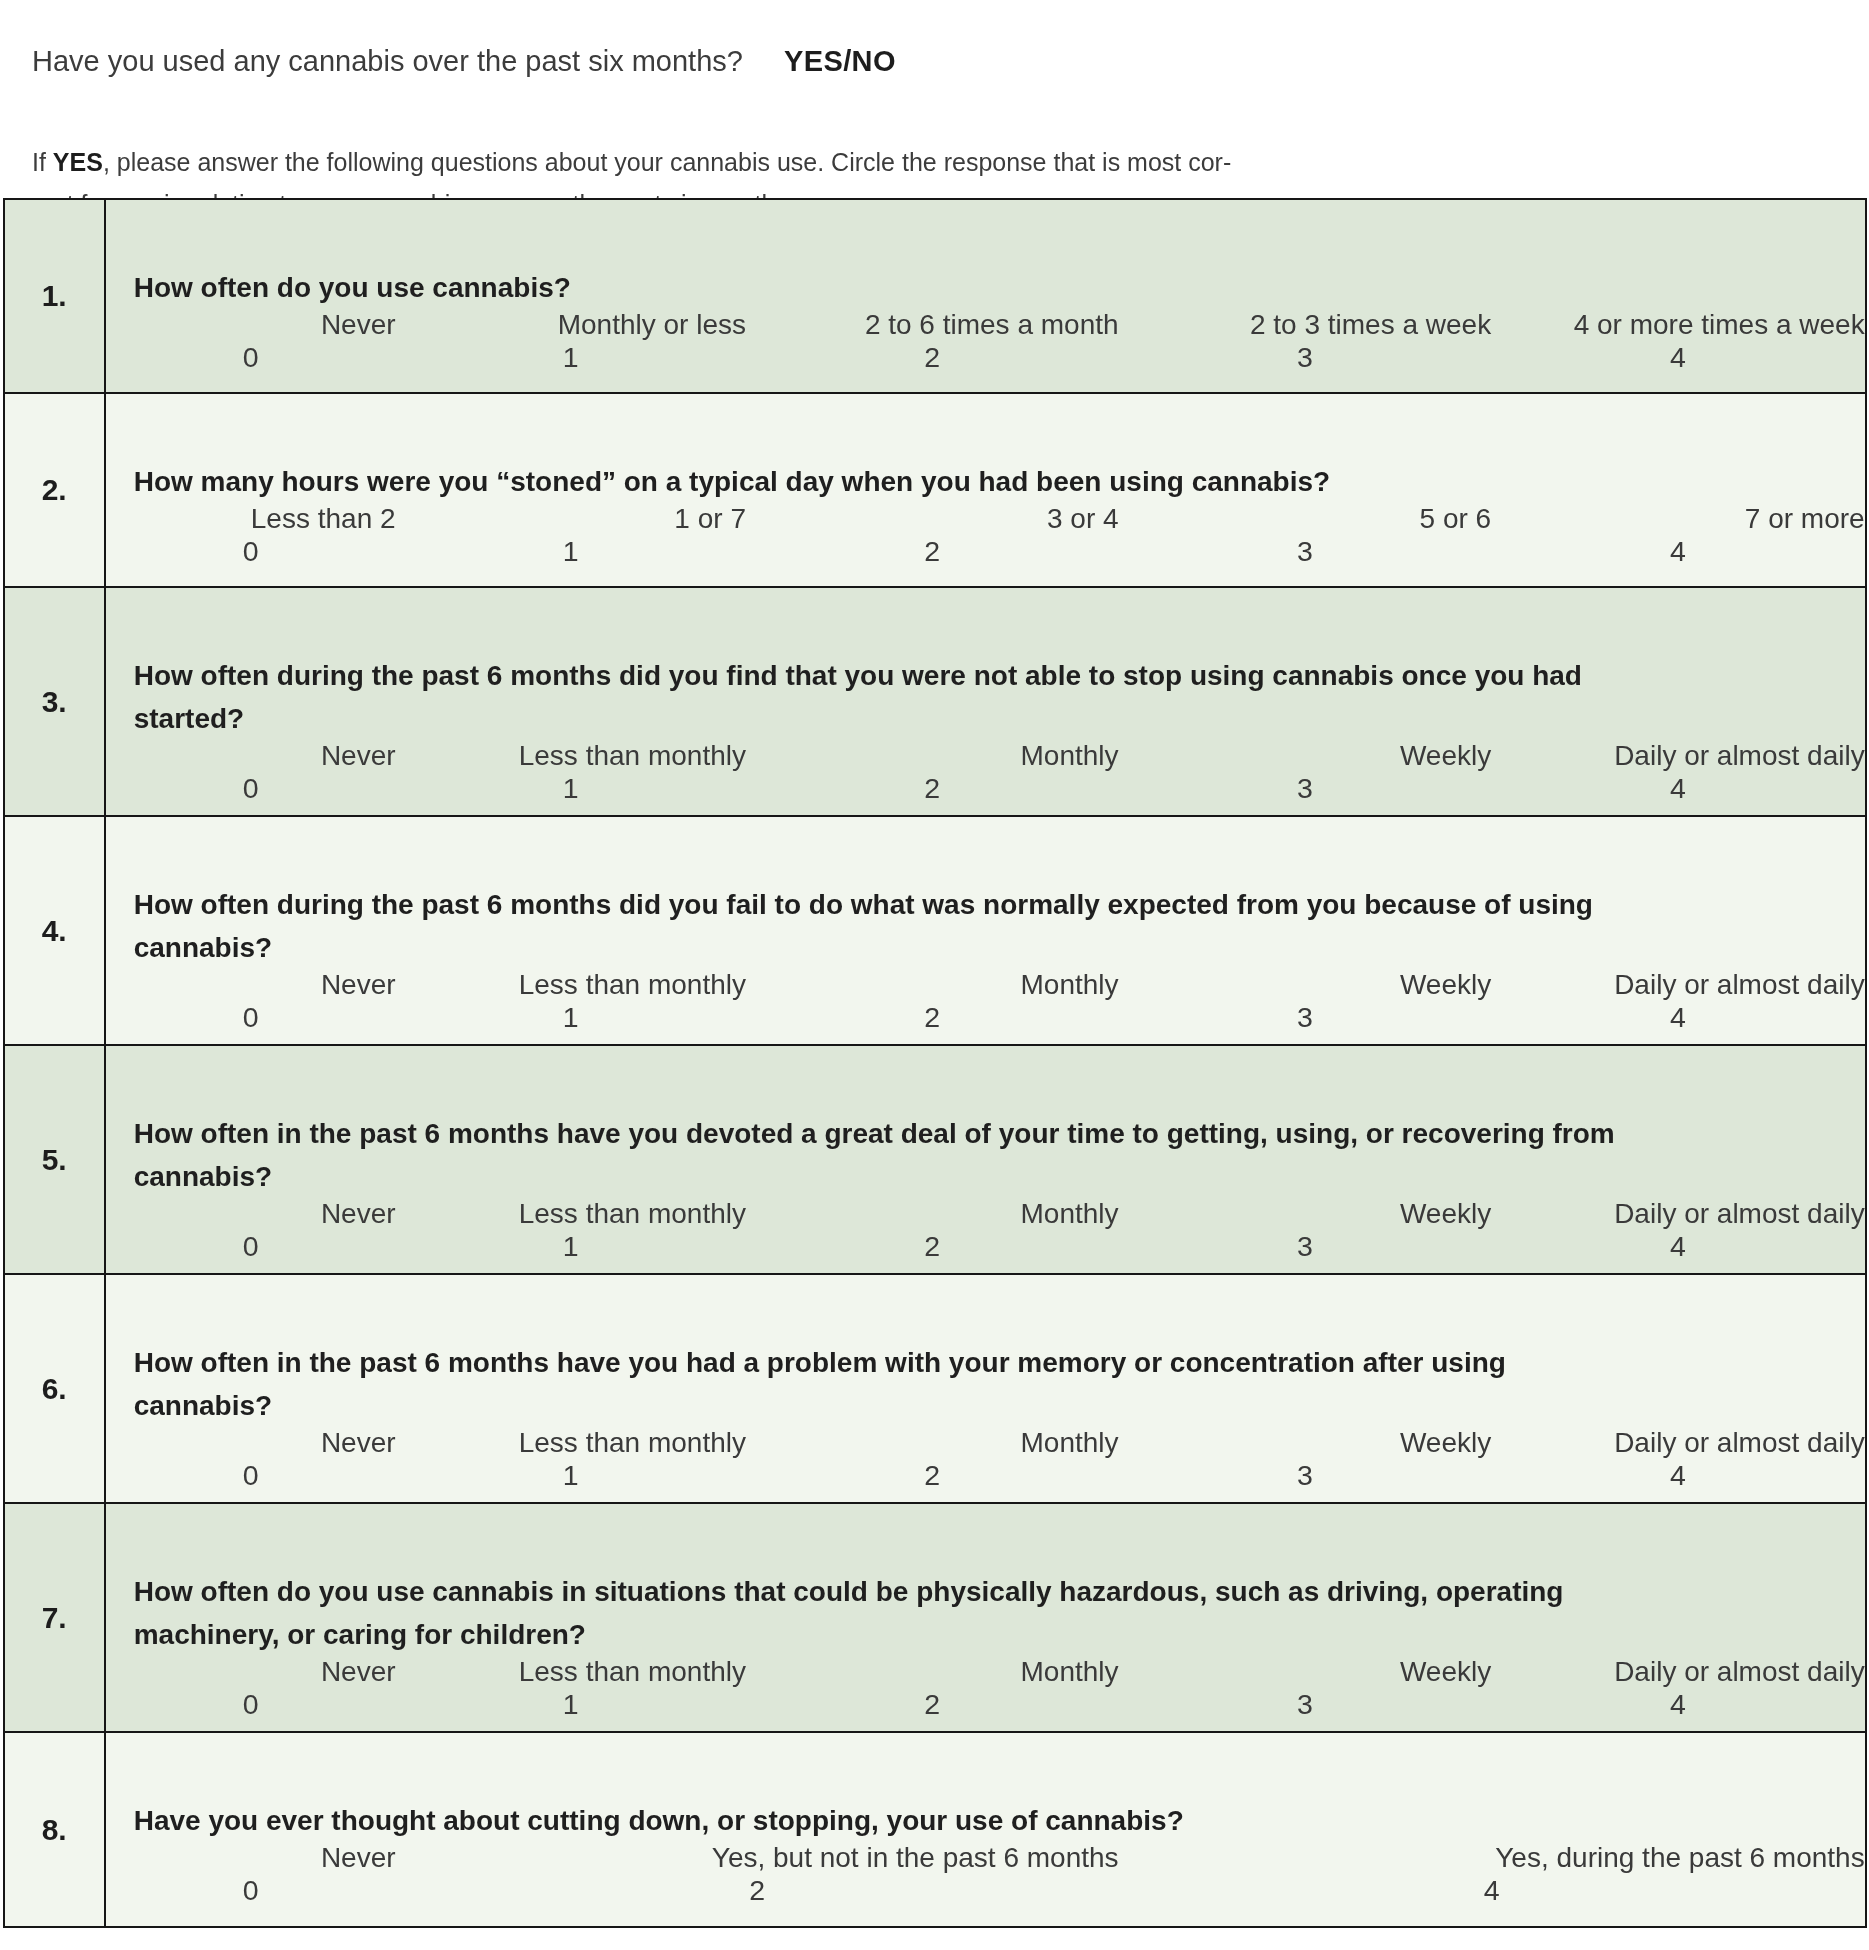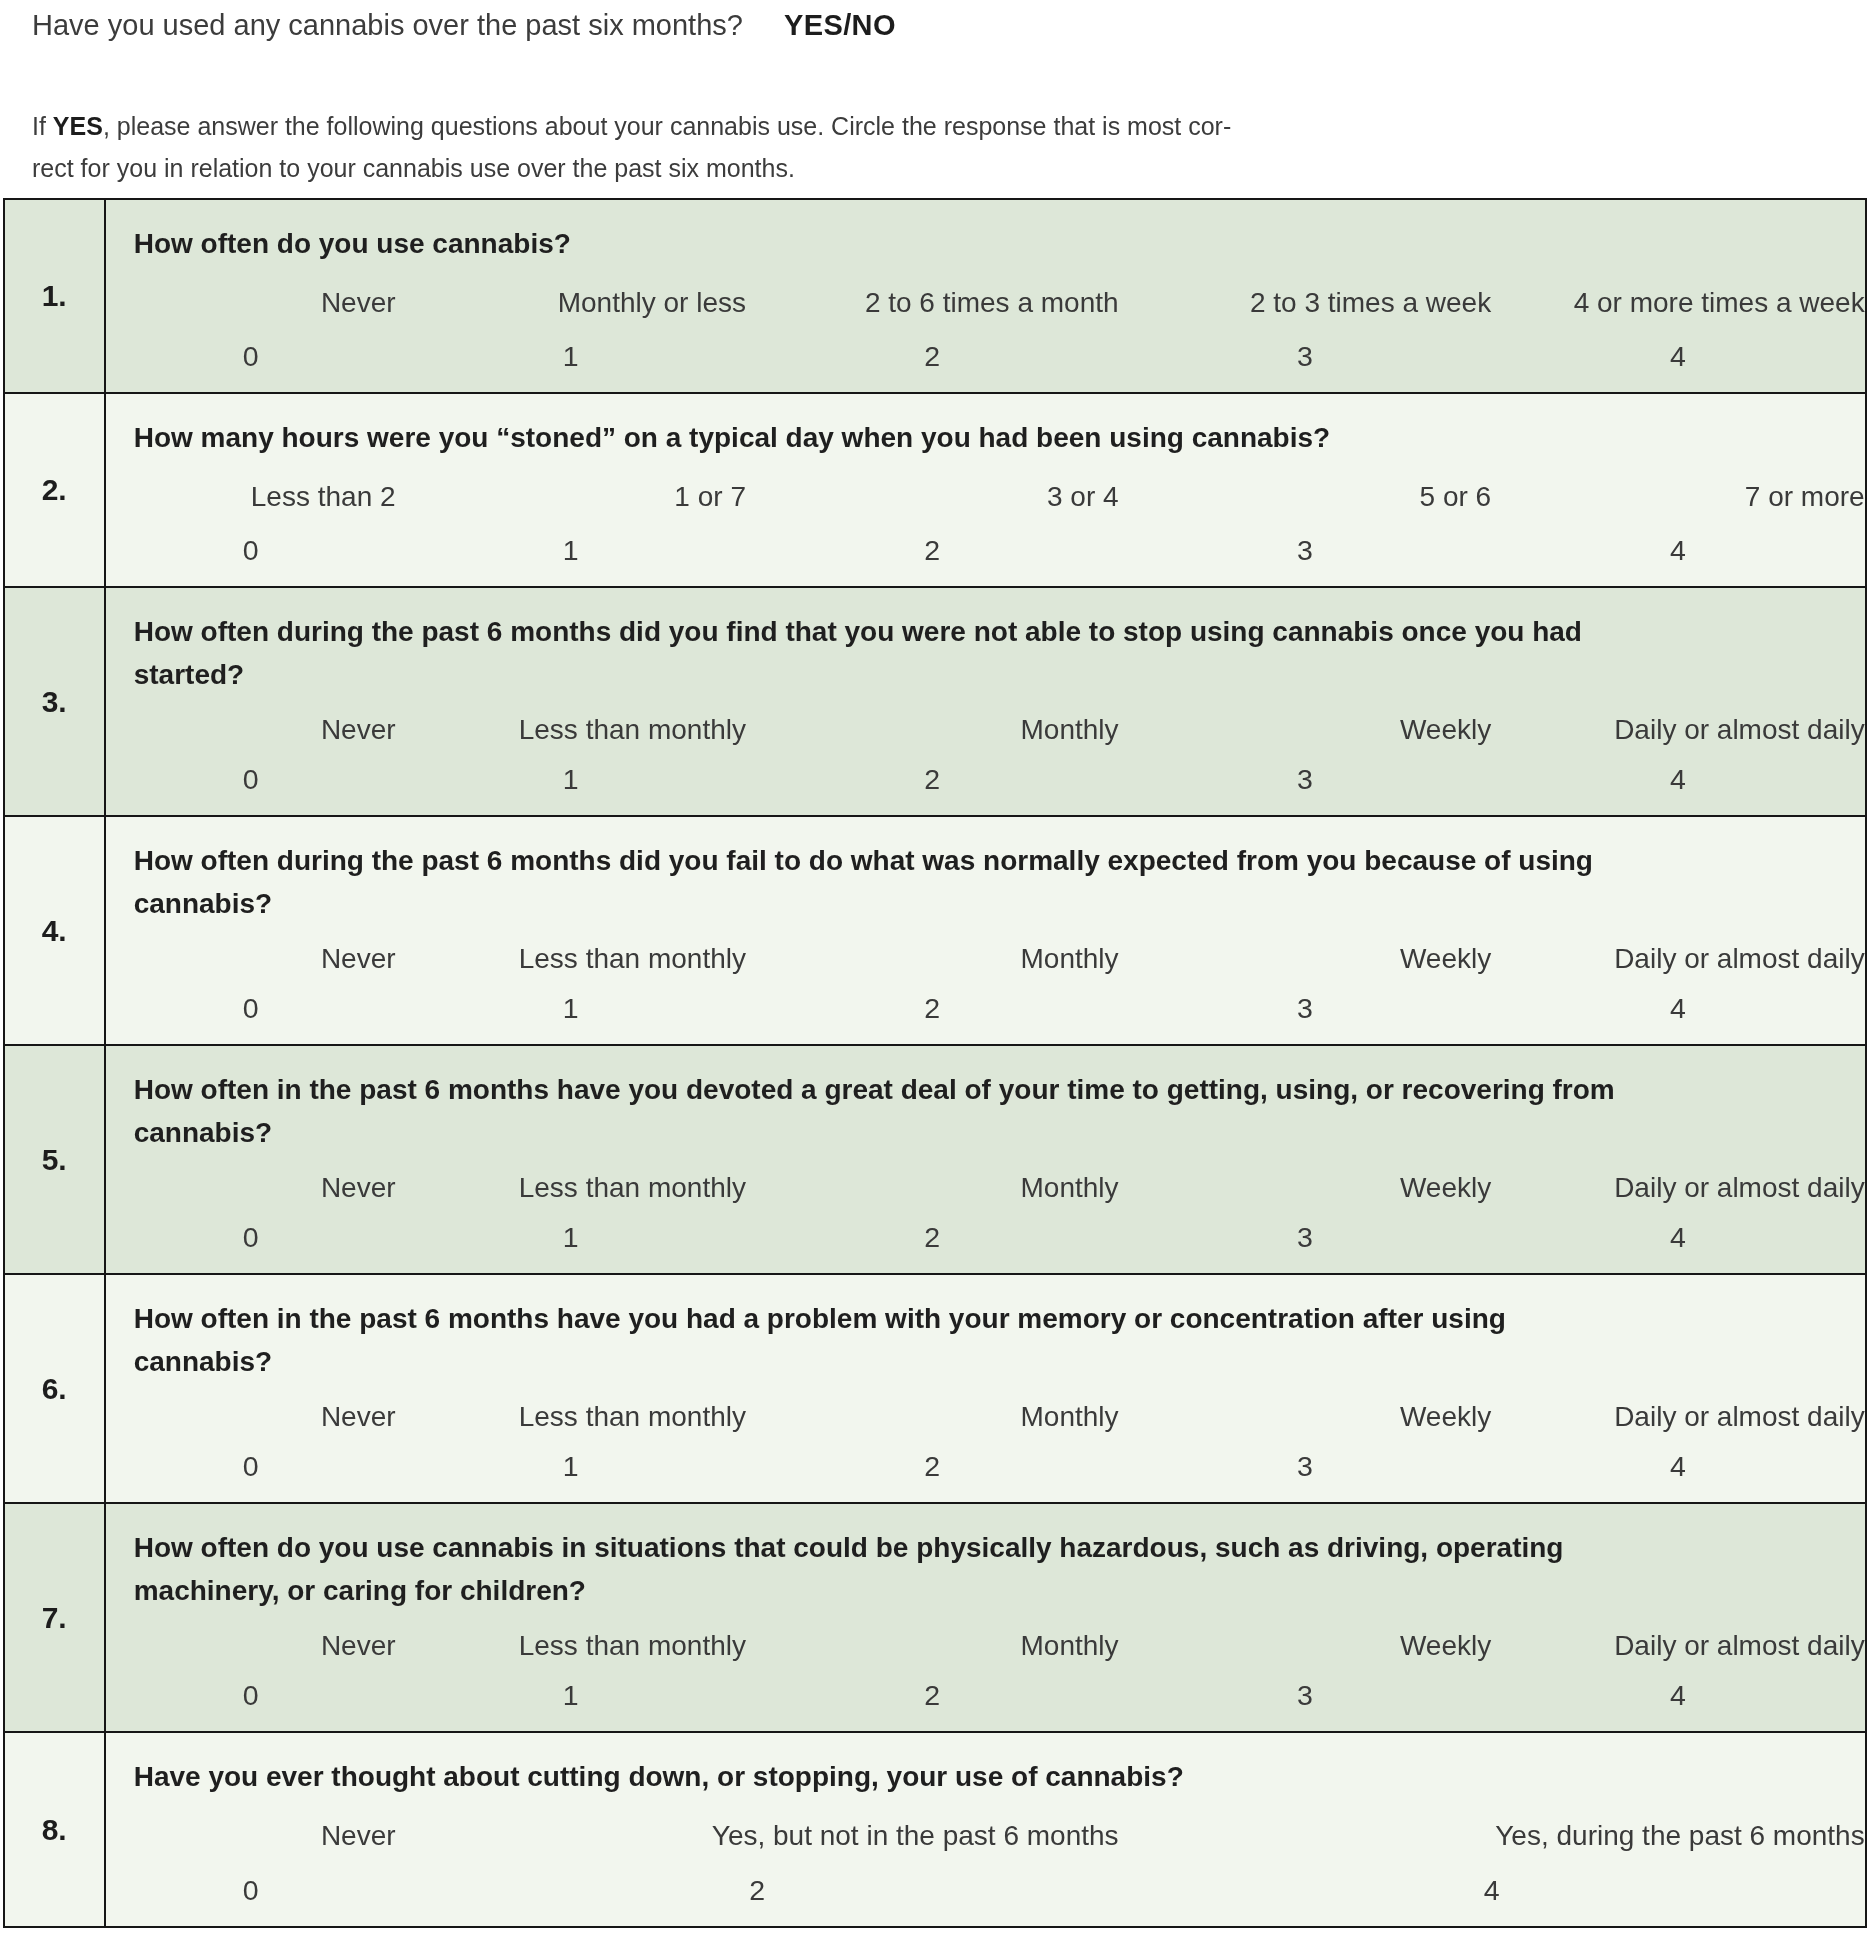--- a/index.html
+++ b/index.html
@@ -1,40 +1,40 @@
 <!DOCTYPE html>
 <html style="font-size:14.3px"><head>
 <meta charset="utf-8">
 <style>
   * { margin:0; padding:0; box-sizing:border-box; }
   html,body { width:1870px; background:#ffffff; font-family:"Liberation Sans", sans-serif; }
   .page { position:relative; width:1870px; height:1951px; background:#ffffff; overflow:hidden; }
 
   
-  .intro { padding:7.1px 27px 0 32px; color:#3c3c3c; }
+  .intro { padding:7.1px 27px 0 32px; color:#3c3c3c;margin-top:36px; }
   .intro-line1 { font-size:29px; line-height:36px; margin-bottom:19.6px; }
   .yesno { font-weight:bold; color:#1d1d1d; margin-left:41px; letter-spacing:0.4px; }
   .instructions { font-size:25px; line-height:42px; white-space:pre-line; }
   .instructions .b { font-weight:bold; color:#1d1d1d; }
 
   
   .qtable { position:absolute; left:2.7px; top:198px; width:1864px; border:2.7px solid #161616; }
   .row { display:flex; border-top:2.7px solid #161616; }
   .row:first-child { border-top:none; }
   .green { background:#dde7d8; }
   .light { background:#f2f6ee; }
   .h1 { height:192px; } .h2 { height:194px; } .h3 { height:229px; } .h8 { height:195px; }
 
   .num { width:101px; flex:0 0 101px; border-right:2.7px solid #161616;
          display:flex; align-items:center; justify-content:center;
          font-size:30px; font-weight:bold; color:#1d1d1d; }
   .content { flex:1 1 auto; display:flex; flex-direction:column;
              justify-content:space-between; padding:22px 0 18.7px; }
   .q { font-size:28px; font-weight:bold; color:#1f1f1f; line-height:43px;
-       padding:0 39px 0 28px; white-space:pre-line; }
+       padding:0 39px 0 28px; white-space:pre-line;margin-top:44px; }
   .opts { display:grid; grid-template-columns:326fr 394fr 419fr 419fr 420fr; align-items:center; }
   .opts3 { grid-template-columns:326fr 813fr 839fr; }
   .opt { text-align:right; font-size:28px; color:#3a3a3a; }
   .score { text-align:center; font-size:28.5px; color:#3a3a3a; }
 </style>
 </head>
 <body>
 
 <div class="page">
 

